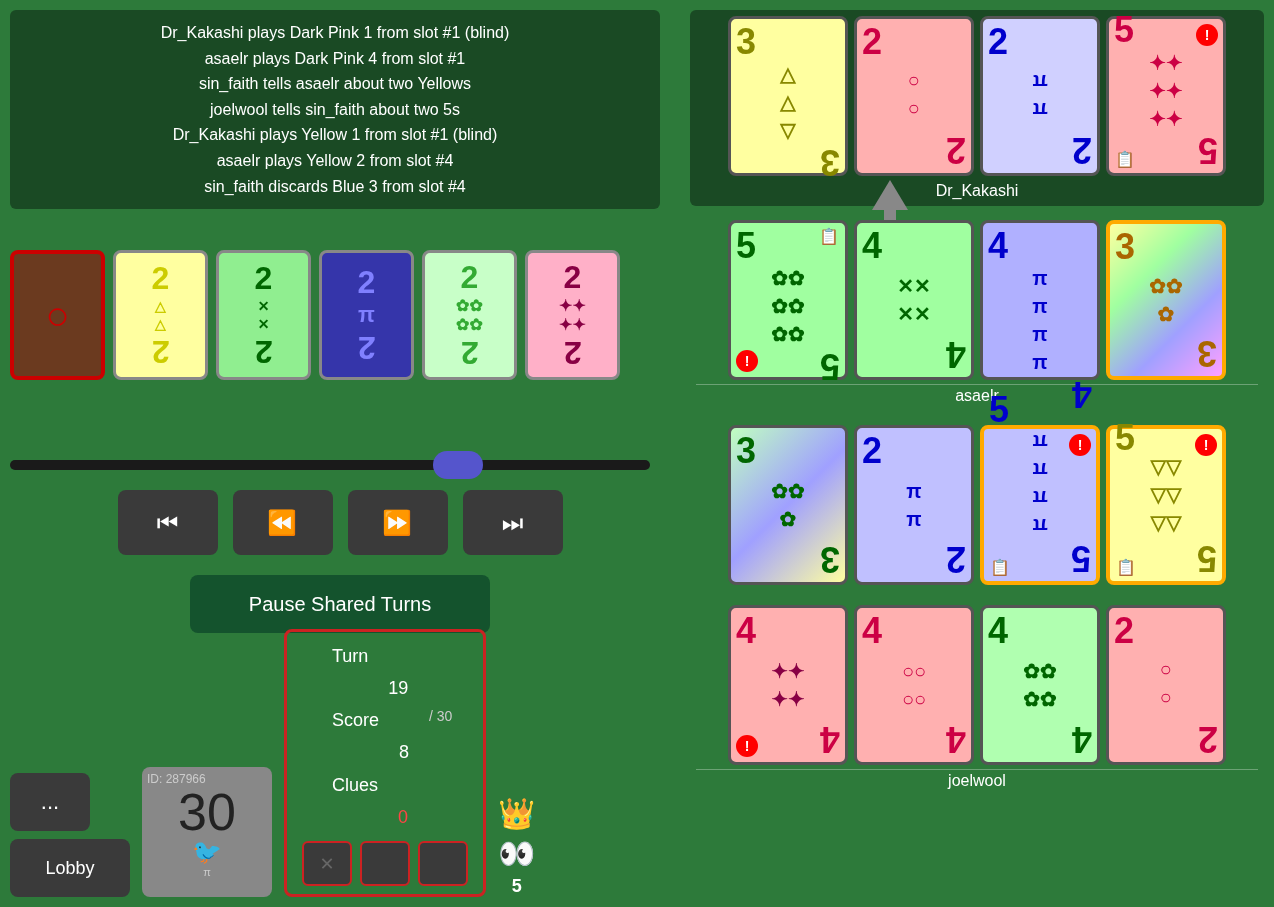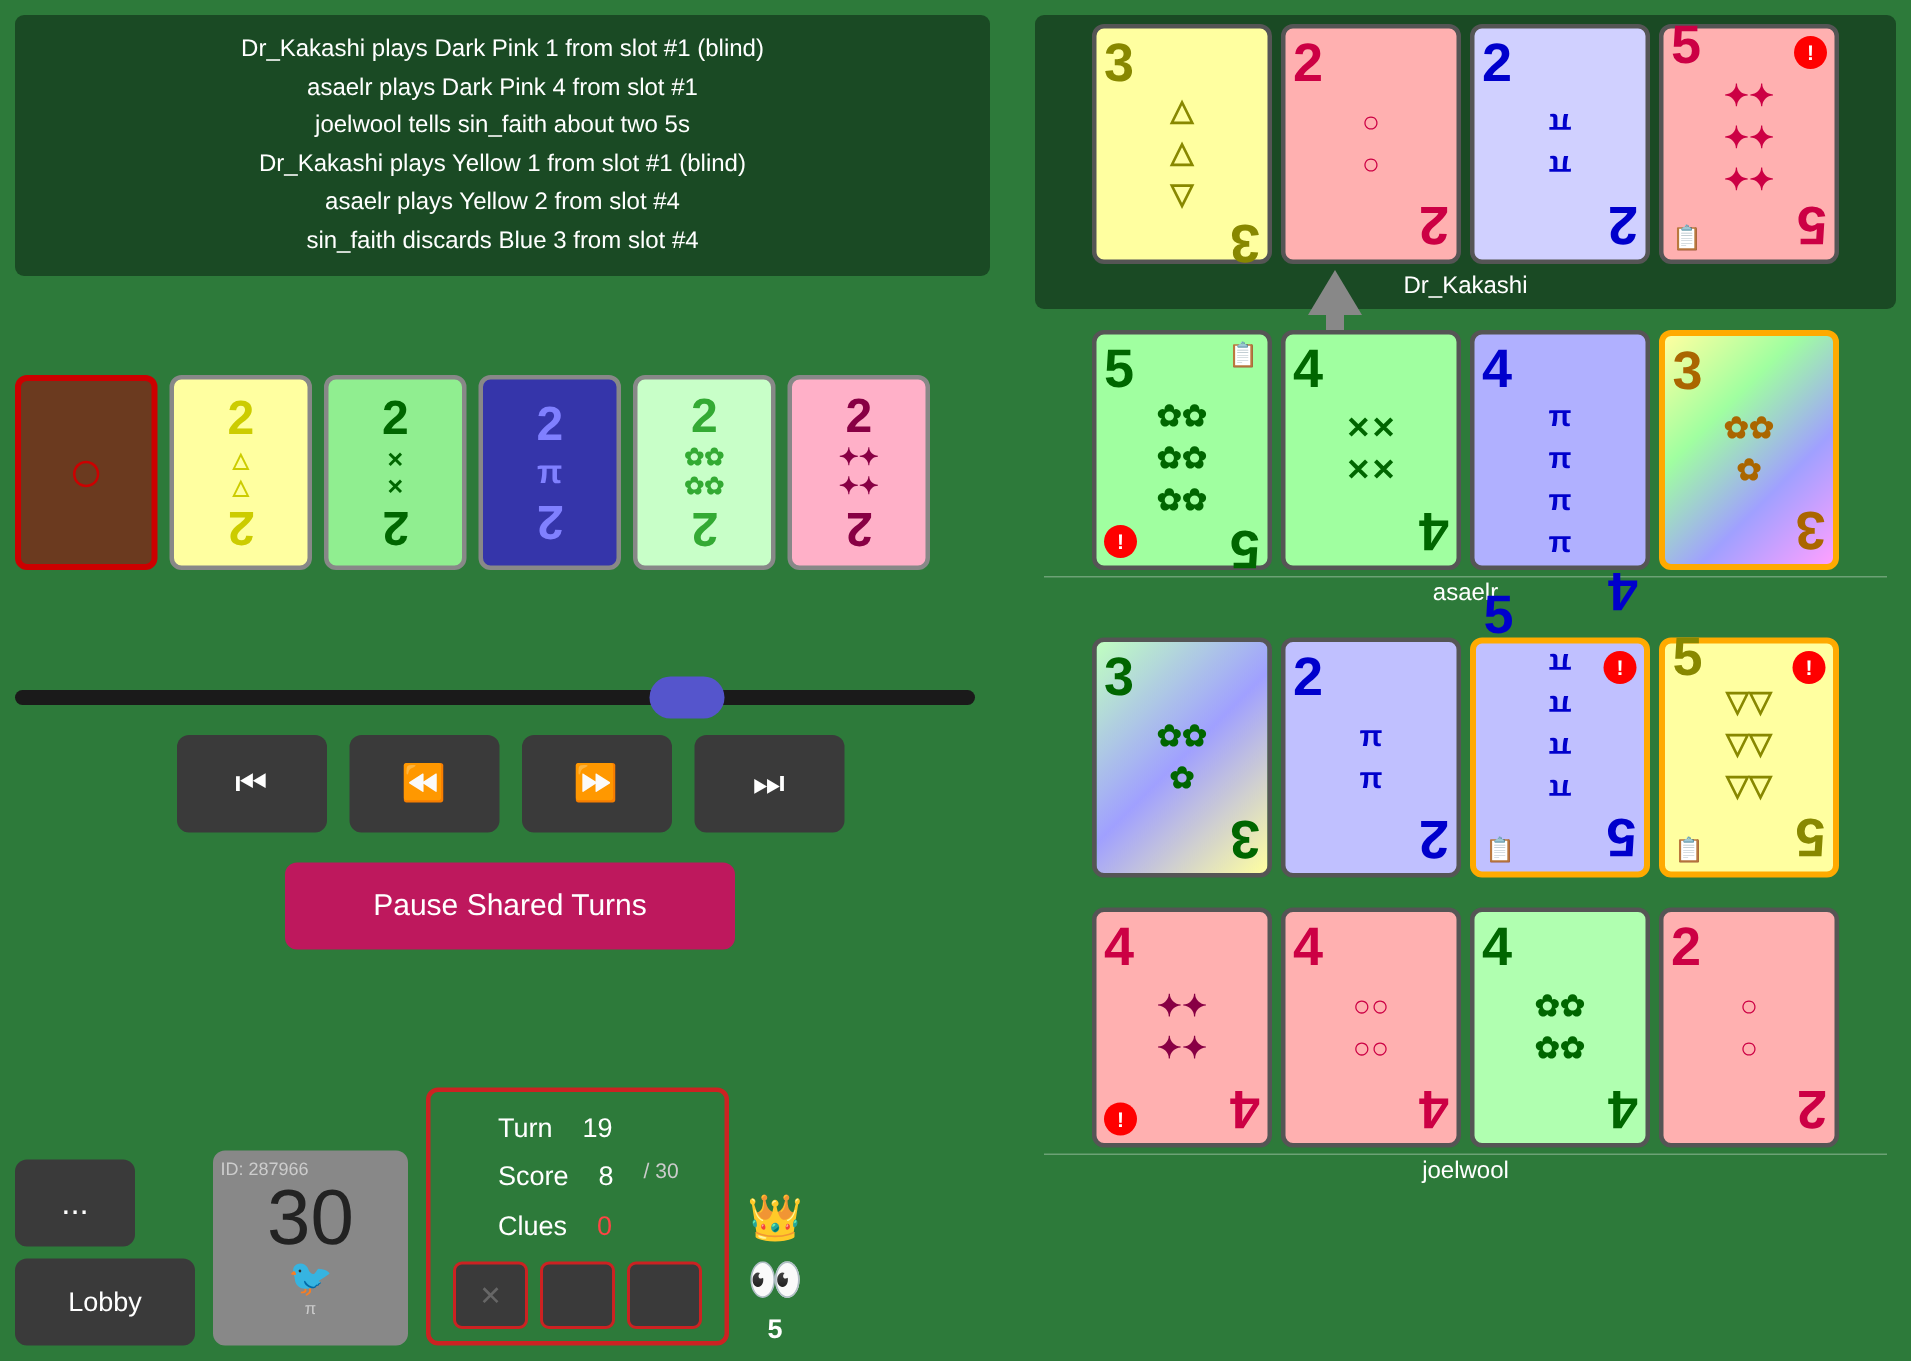--- a/index.html
+++ b/index.html
@@ -142,21 +142,21 @@
       display: flex;
       align-items: center;
       justify-content: center;
     }
 
     .pause-btn {
       display: block;
       margin: 0 auto;
       width: 300px;
       height: 58px;
-      background-color: #be185d;
+      background-color: #14532d;
       border: none;
       border-radius: 8px;
       color: white;
       font-size: 20px;
       cursor: pointer;
     }
 
     .lobby-btn {
       width: 120px;
       height: 58px;
@@ -227,20 +227,21 @@
       gap: 20px;
     }
 
     .stat-label {
       color: white;
       margin-left: 30px;
     }
 
     .stat-value {
       color: white;
+      margin-top: 32px;
     }
 
     .stat-value.red {
       color: #ff4444;
     }
 
     .score-detail {
       color: #ccc;
       font-size: 14px;
     }
@@ -412,20 +413,21 @@
     }
   </style>
 </head>
 <body>
 
 <div class="left-panel">
 
   <div class="log-area">
     <div>Dr_Kakashi plays Dark Pink 1 from slot #1 (blind)</div>
     <div>asaelr plays Dark Pink 4 from slot #1</div>
+    <div>sin_faith tells asaelr about two Yellows</div>
     <div>joelwool tells sin_faith about two 5s</div>
     <div>Dr_Kakashi plays Yellow 1 from slot #1 (blind)</div>
     <div>asaelr plays Yellow 2 from slot #4</div>
     <div>sin_faith discards Blue 3 from slot #4</div>
   </div>
 
   <div class="player-hand">
 
     <div class="card card-sm card-brown">
       <span style="font-size:40px;color:#cc0000;">○</span>

